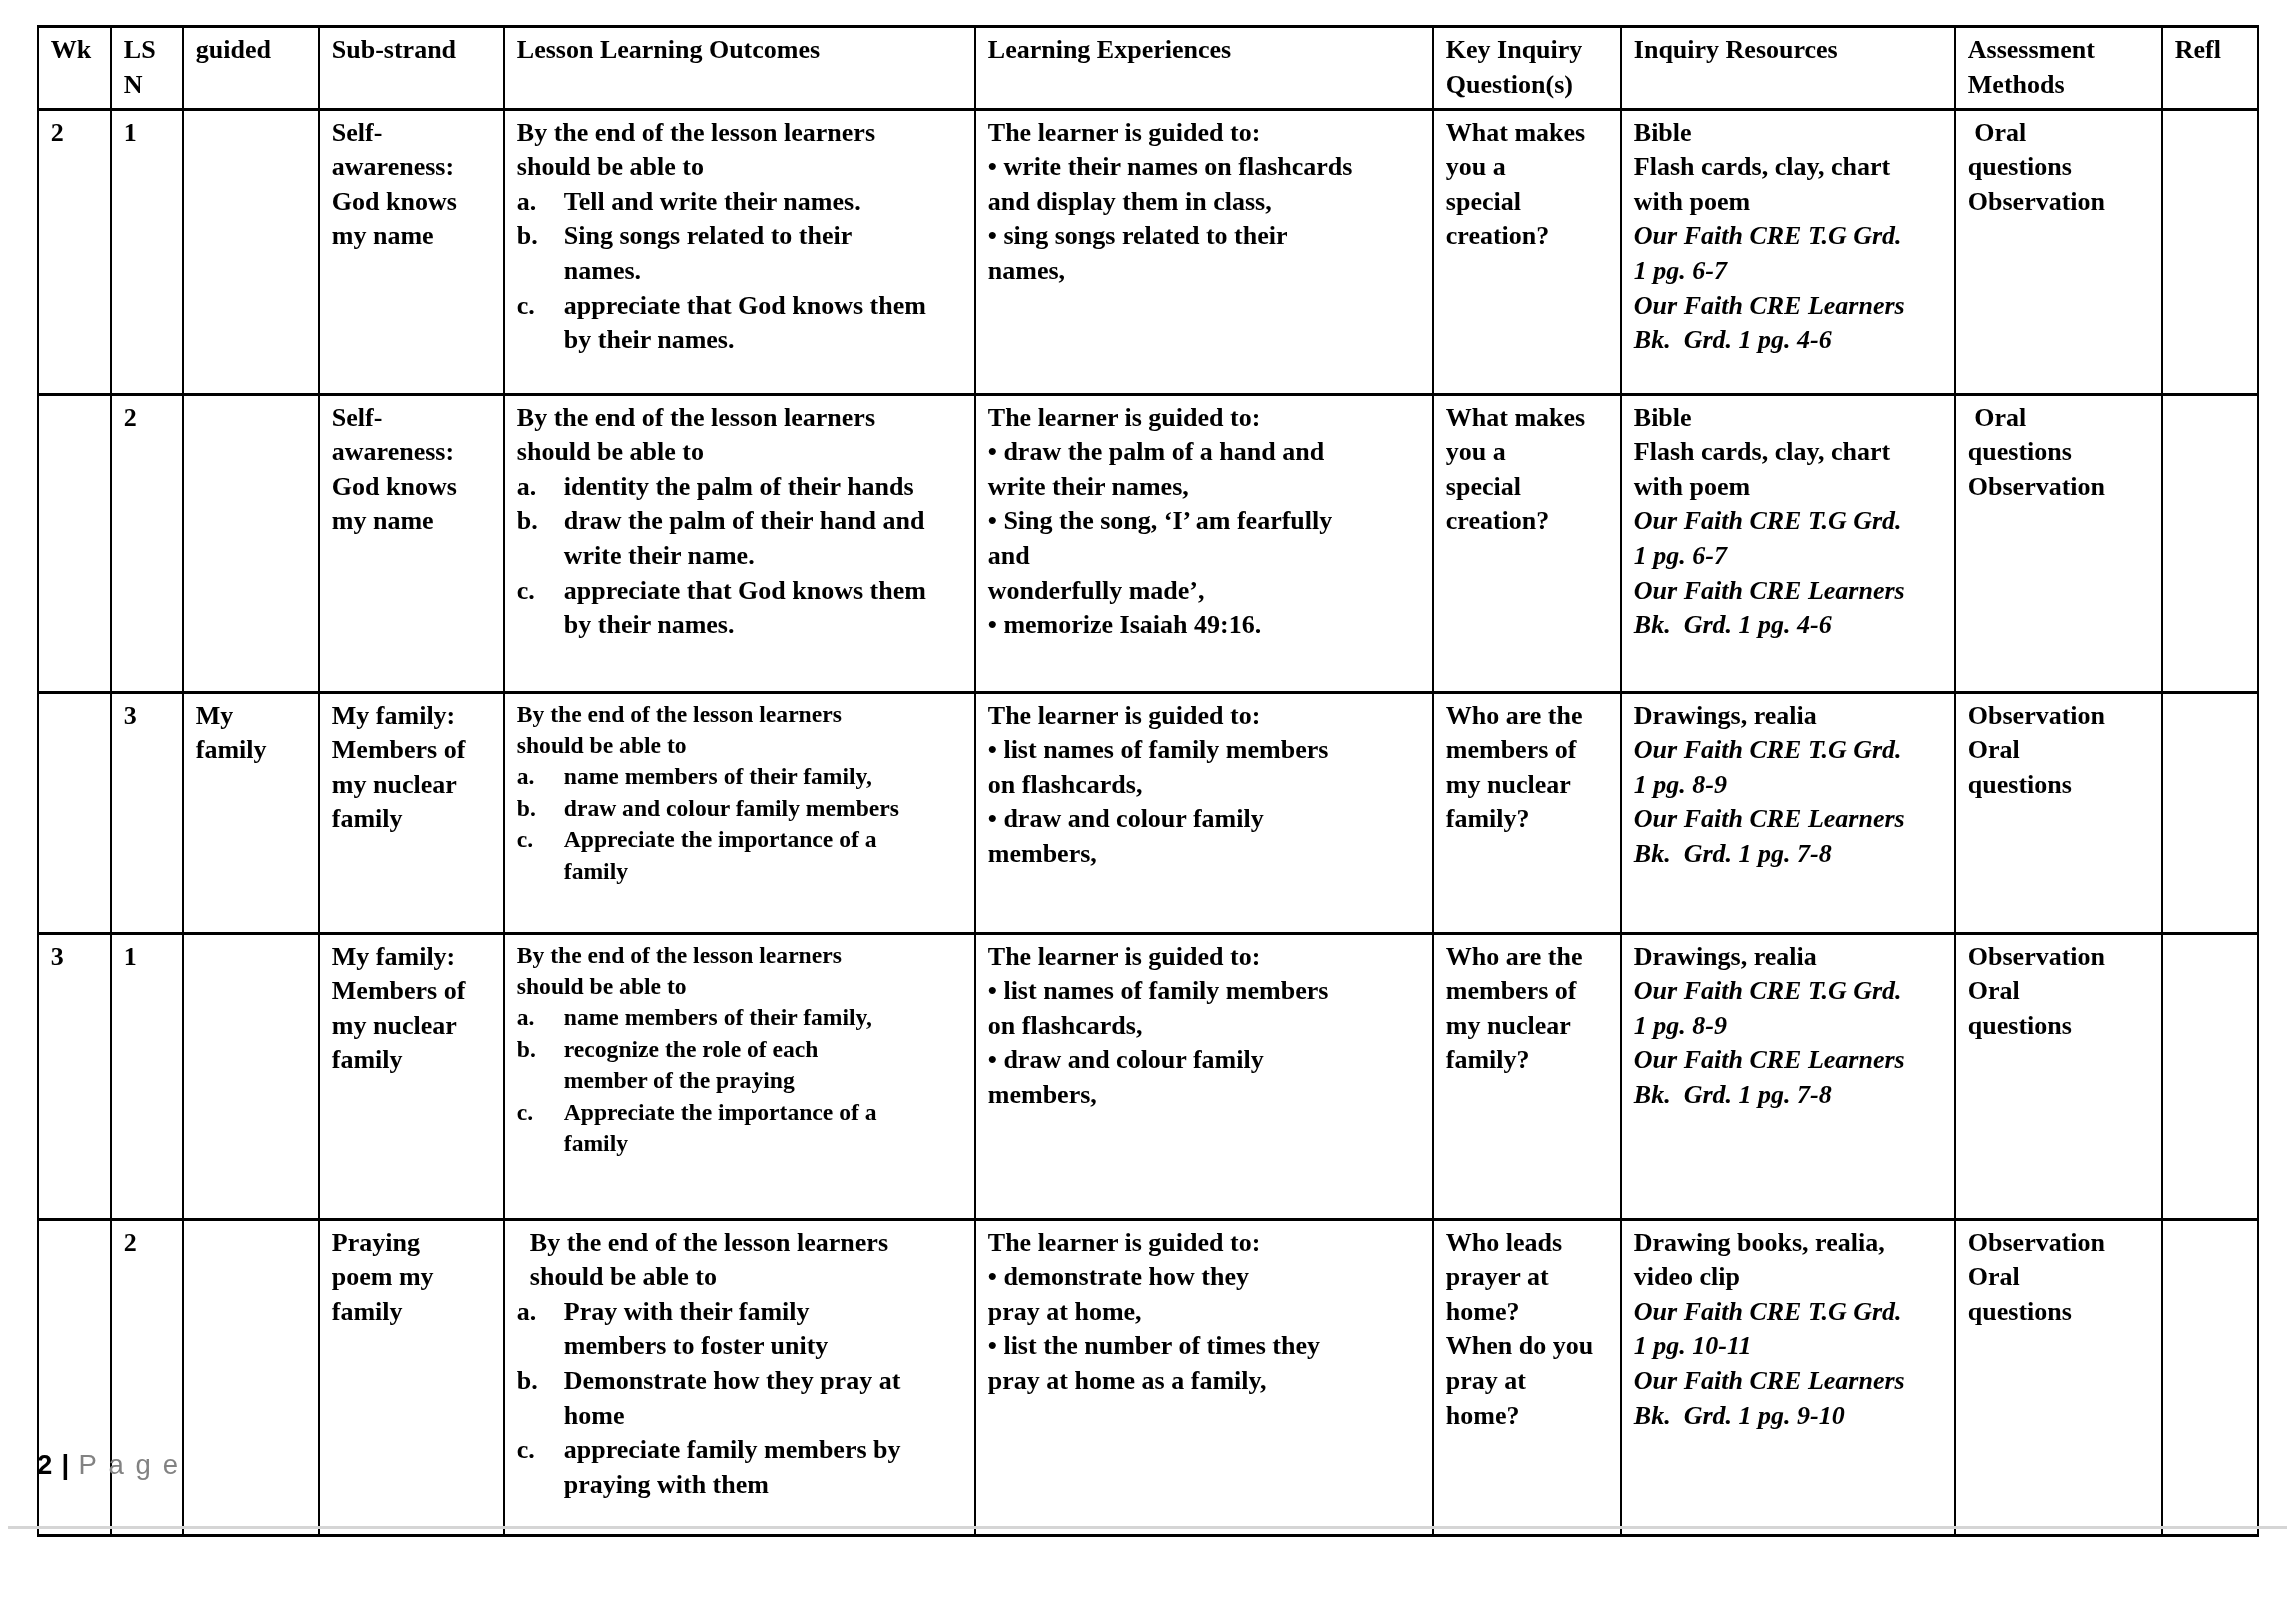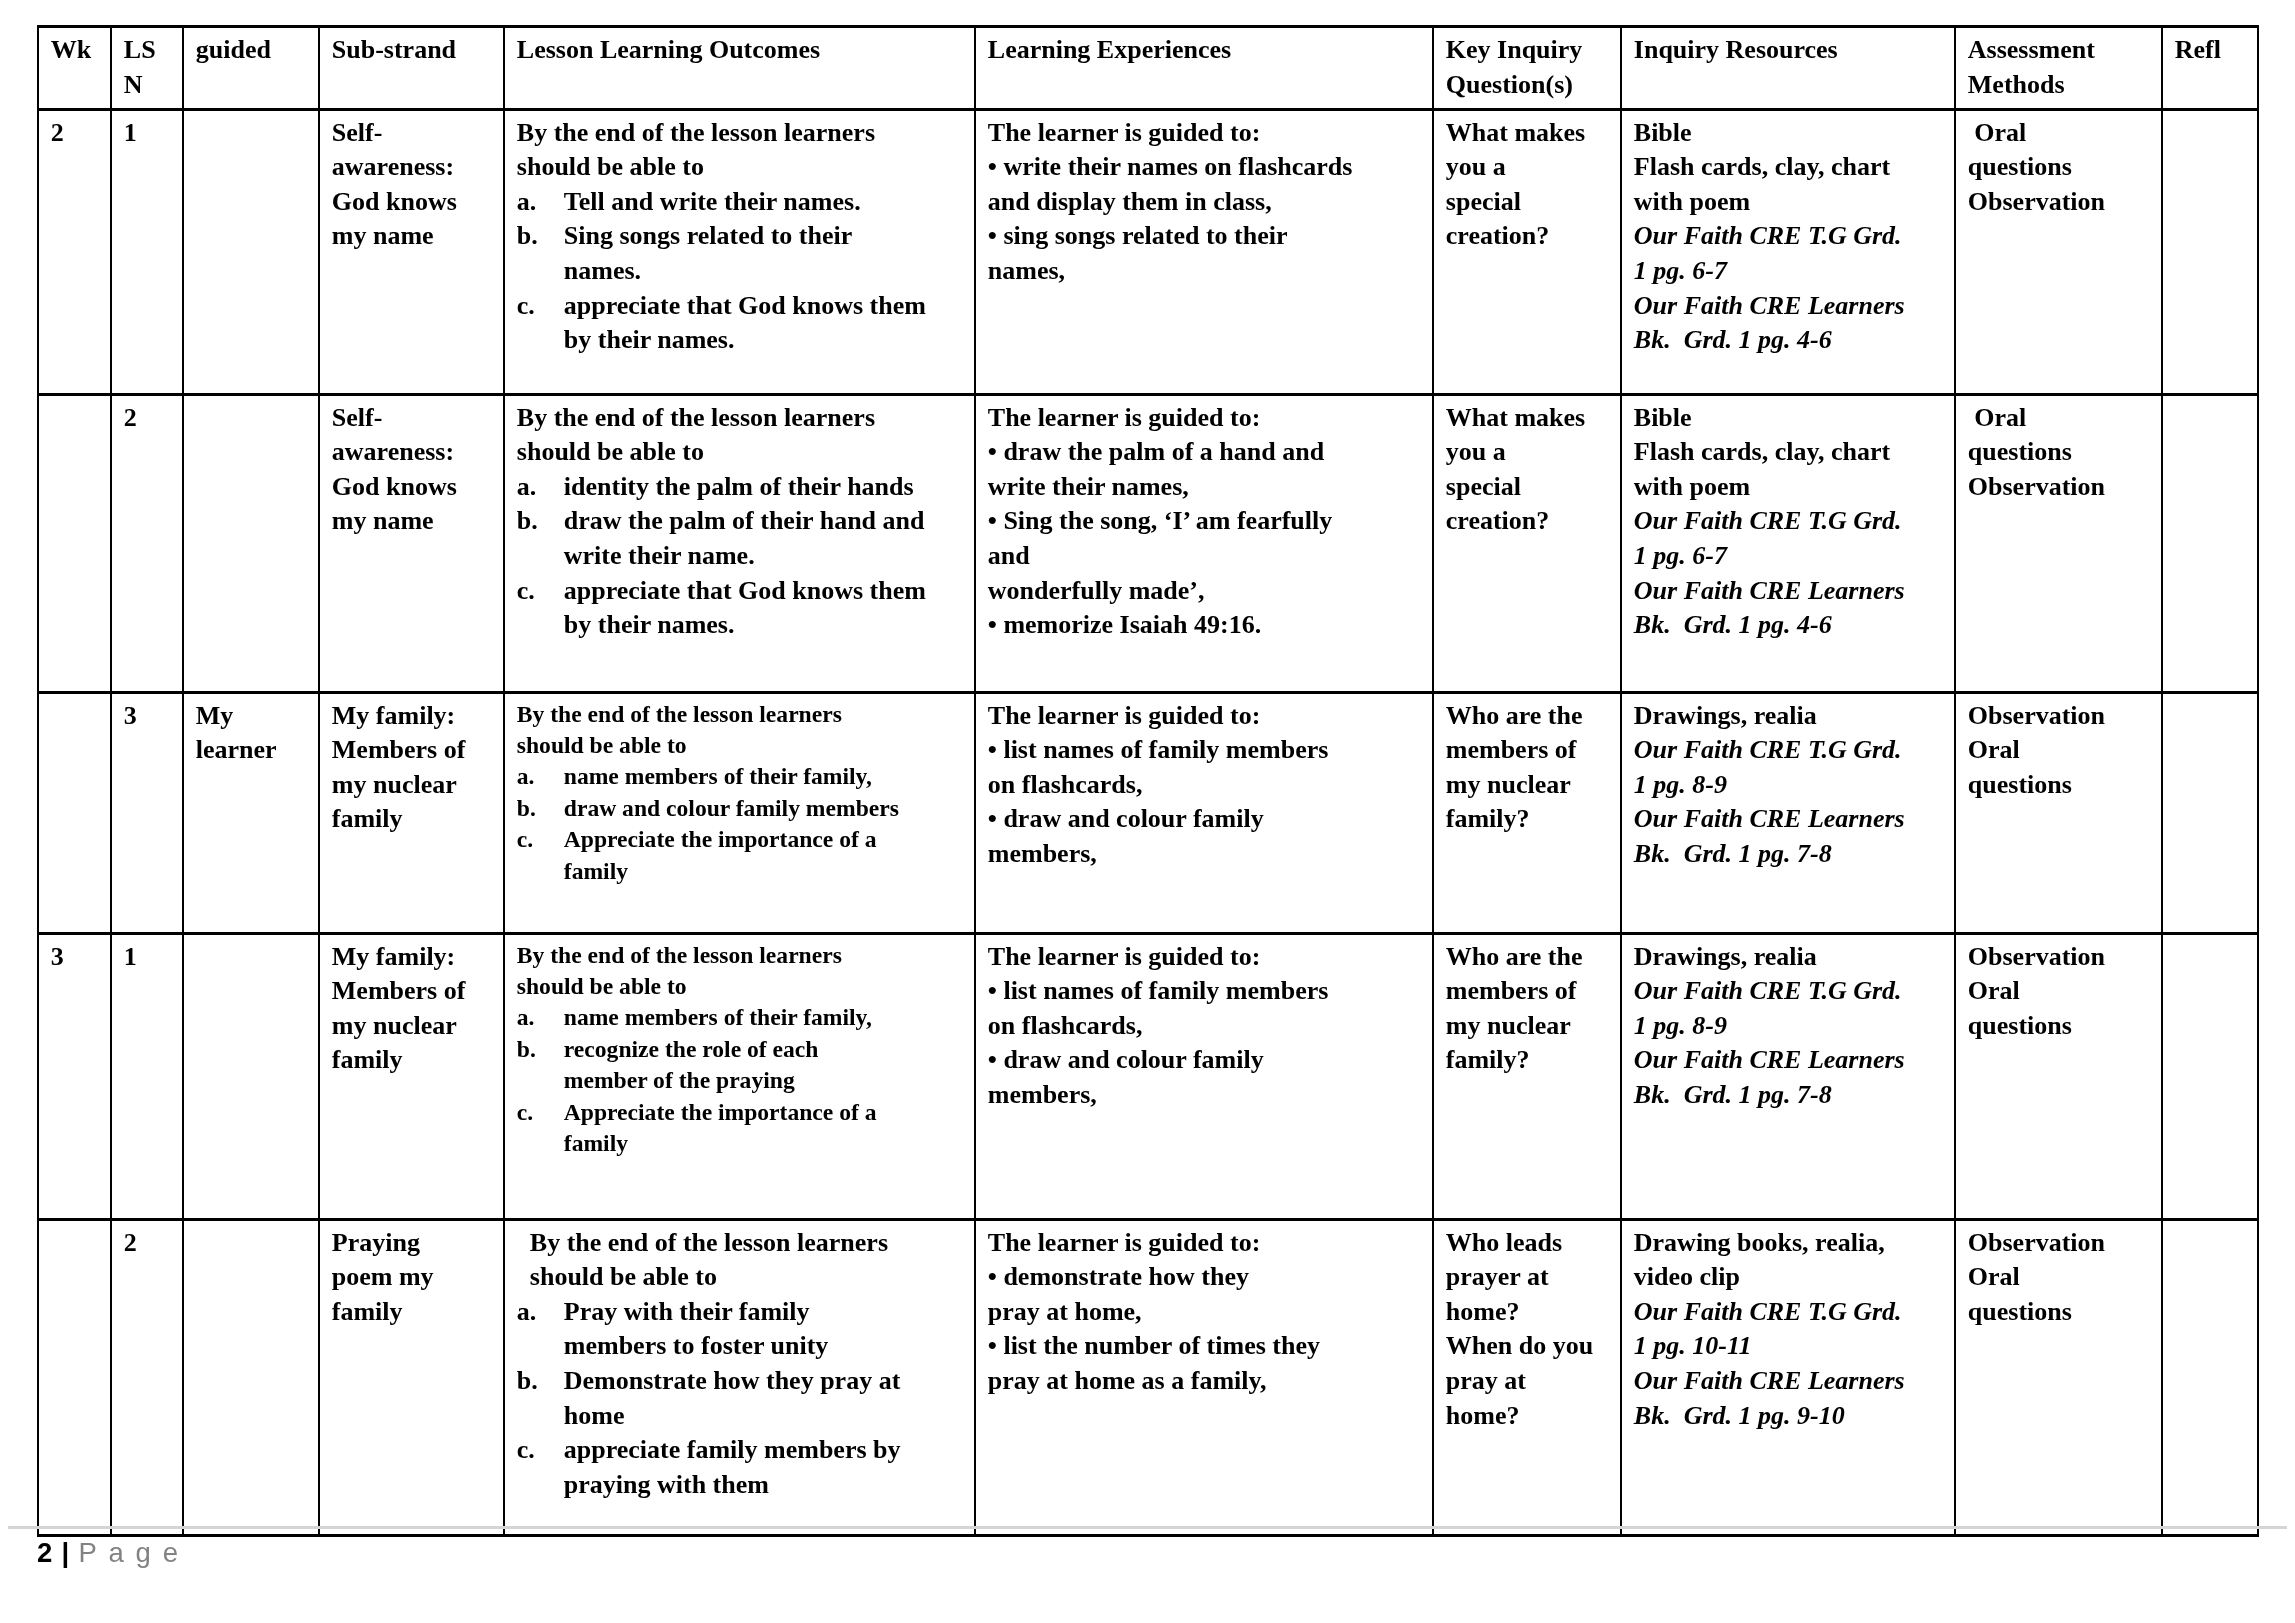--- a/index.html
+++ b/index.html
@@ -35,21 +35,21 @@
   td.sm{font-size:23.6px;}
   .oitem{display:flex;align-items:flex-start;}
   .olbl{flex:0 0 47px;}
   .otxt{flex:1;white-space:pre-wrap;}
   .res-italic{font-style:italic;}
   .footer-rule{
     position:absolute;left:7.9px;right:7.9px;top:1526px;height:3.3px;
     background:#d5d5d5;
   }
   .footer{
-    position:absolute;left:37px;top:1538px;
+    position:absolute;left:37px;top:1450px;
     font-family:"Liberation Sans","DejaVu Sans",sans-serif;
     font-size:27.5px;line-height:1.1;color:#808080;
     white-space:nowrap;
   }
   .footer .num{font-weight:bold;color:#000;}
   .footer .pipe{font-weight:bold;color:#000;margin:0 9.2px;}
   .footer .plabel{letter-spacing:11.8px;color:#828282;}
 </style>
 </head>
 <body>
@@ -185,21 +185,21 @@
           </td>
           <td class="pre"> Oral
 questions
 Observation</td>
           <td class="pre"></td>
         </tr>
         <tr style="height: 241px;">
           <td class="pre"></td>
           <td class="pre">3</td>
           <td class="pre">My
-learner</td>
+family</td>
           <td class="pre">My family:
 Members of
 my nuclear
 family</td>
           <td class="sm">
             <div class="pre">By the end of the lesson learners
 should be able to</div>
             <div class="oitem">
               <span class="olbl">a.</span>
               <span class="otxt">name members of their family,</span>

